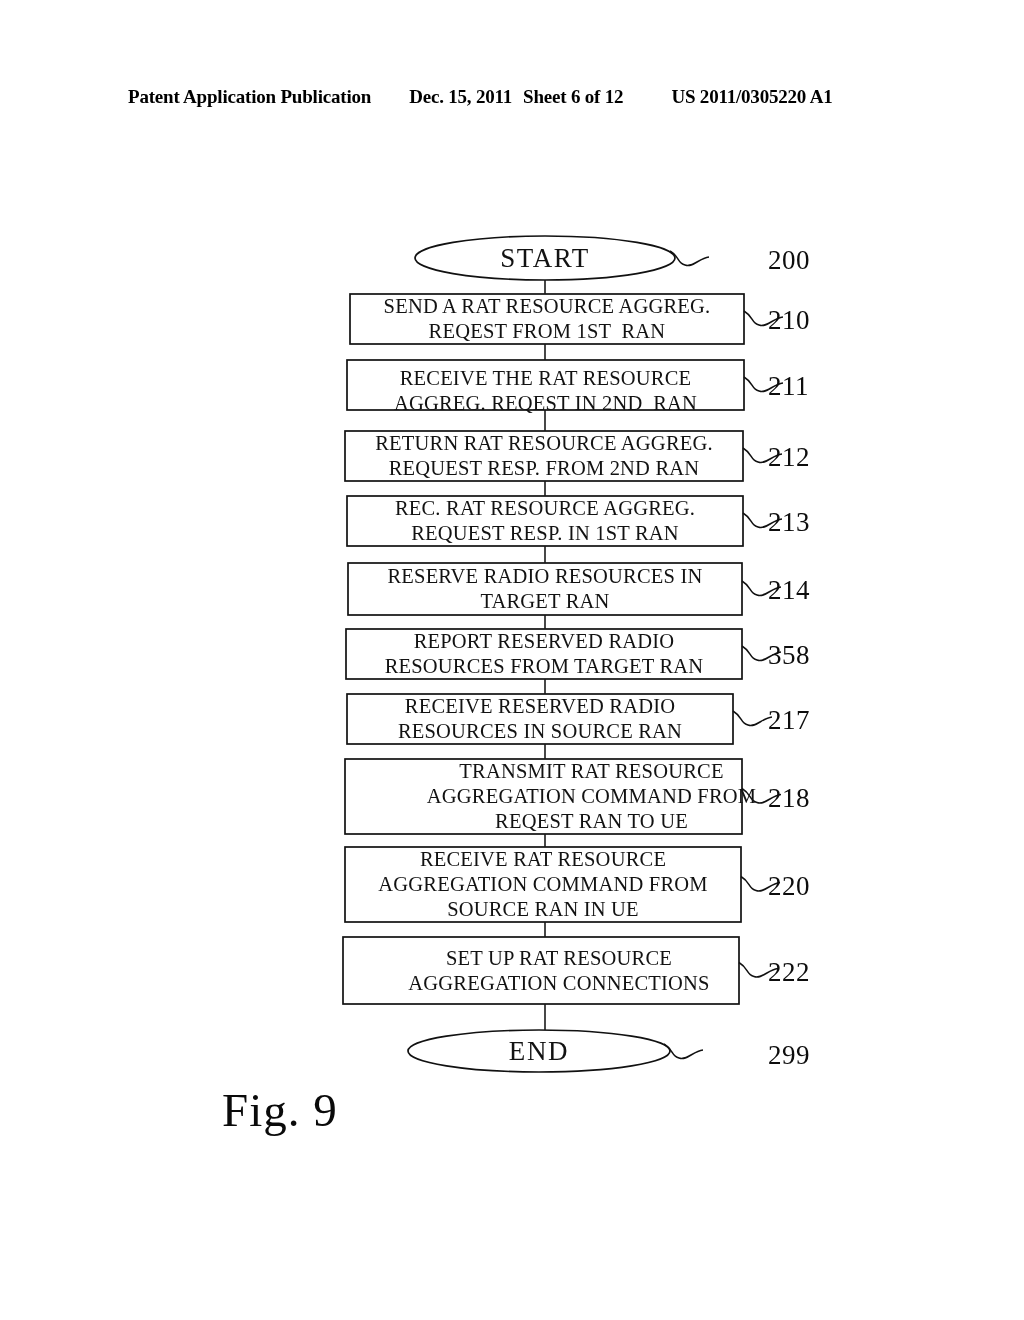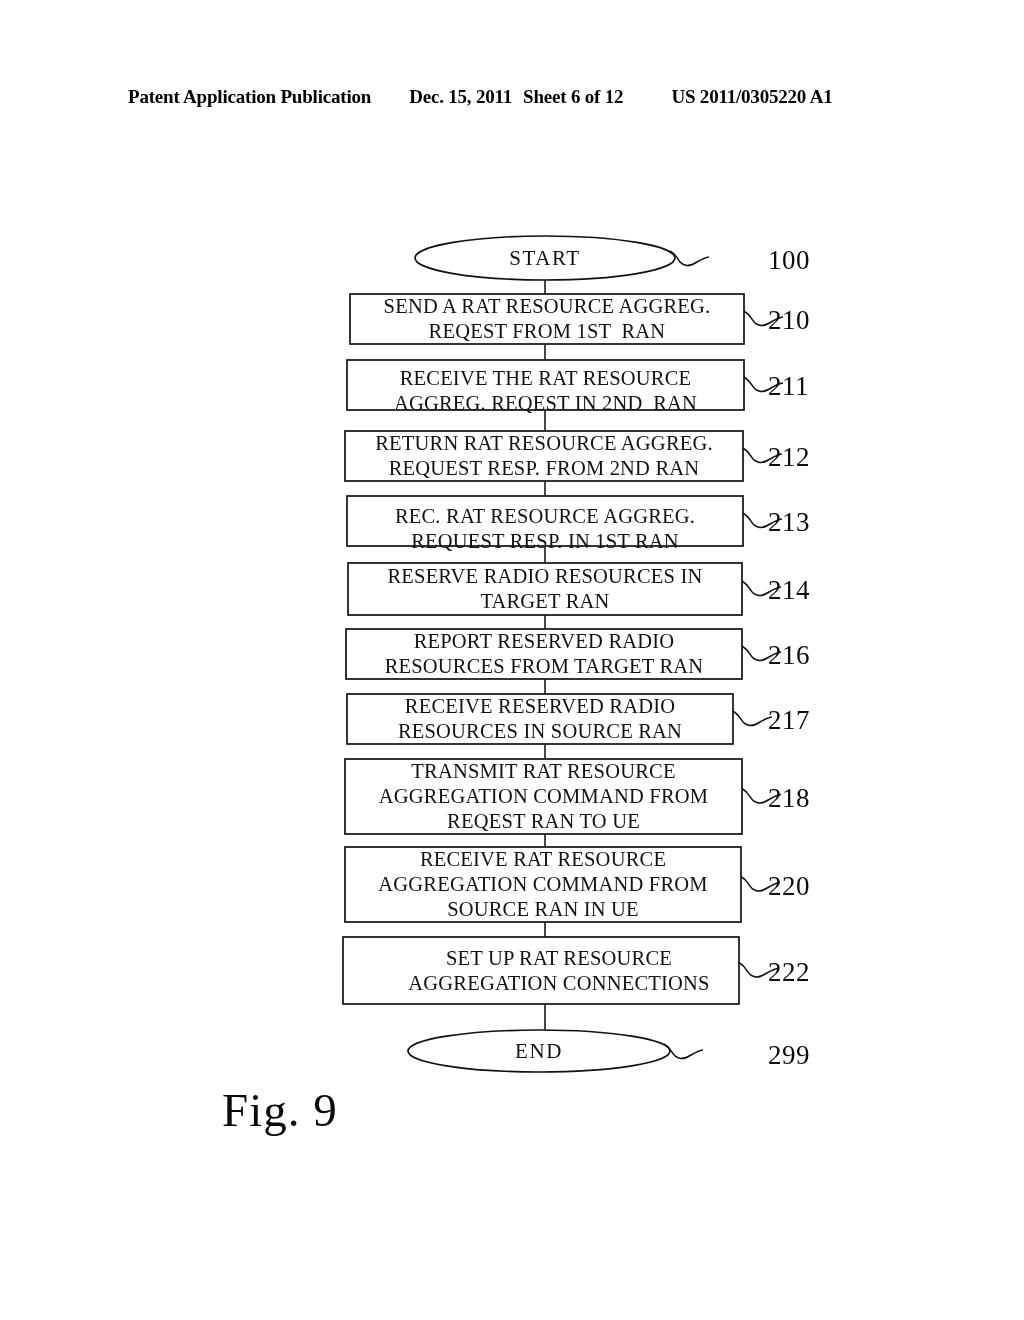--- a/index.html
+++ b/index.html
@@ -58,21 +58,21 @@
     justify-content: center;
     text-align: center;
     font-family: "Liberation Serif", "DejaVu Serif", serif;
     font-size: 20.5px;
     line-height: 25px;
     letter-spacing: 0.2px;
     white-space: pre;
     color: #121212;
   }
   .node-text.terminal {
-    font-size: 21px;
+    font-size: 27px;
     letter-spacing: 1.6px;
   }
 
   
   .ref-num {
     position: absolute;
     font-family: "Liberation Serif", "DejaVu Serif", serif;
     font-size: 27px;
     letter-spacing: 0.5px;
     color: #0d0d0d;
@@ -142,38 +142,38 @@
       <path d="M 739 962.5 C 749 968.5, 746 974.5, 754 976.5 C 762 979.5, 768 969.5, 778 968.5"></path>
       <path d="M 664 1044 C 674 1050, 671 1056, 679 1058 C 687 1061, 693 1051, 703 1050"></path>
     </g>
 </svg>
 
 <div id="node-layer">
     <div class="node-text terminal" style="left: 415px; top: 236px; width: 260px; height: 44px;"><span>START</span></div>
     <div class="node-text" style="left: 350px; top: 294px; width: 394px; height: 50px;"><span>SEND A RAT RESOURCE AGGREG.</span><span>REQEST FROM 1ST  RAN</span></div>
     <div class="node-text" style="left: 347px; top: 360px; width: 397px; height: 62px;"><span>RECEIVE THE RAT RESOURCE</span><span>AGGREG. REQEST IN 2ND  RAN</span></div>
     <div class="node-text" style="left: 345px; top: 431px; width: 398px; height: 50px;"><span>RETURN RAT RESOURCE AGGREG.</span><span>REQUEST RESP. FROM 2ND RAN</span></div>
-    <div class="node-text" style="left: 347px; top: 496px; width: 396px; height: 66px; border-radius: 8px;"><span>REC. RAT RESOURCE AGGREG.</span><span>REQUEST RESP. IN 1ST RAN</span></div>
+    <div class="node-text" style="left: 347px; top: 496px; width: 396px; height: 50px; border-radius: 8px;"><span>REC. RAT RESOURCE AGGREG.</span><span>REQUEST RESP. IN 1ST RAN</span></div>
     <div class="node-text" style="left: 348px; top: 563px; width: 394px; height: 52px;"><span>RESERVE RADIO RESOURCES IN</span><span>TARGET RAN</span></div>
     <div class="node-text" style="left: 346px; top: 629px; width: 396px; height: 50px;"><span>REPORT RESERVED RADIO</span><span>RESOURCES FROM TARGET RAN</span></div>
     <div class="node-text" style="left: 347px; top: 694px; width: 386px; height: 50px;"><span>RECEIVE RESERVED RADIO</span><span>RESOURCES IN SOURCE RAN</span></div>
-    <div class="node-text" style="left: 345px; top: 759px; width: 397px; height: 75px;"><span>TRANSMIT RAT RESOURCE</span><span>AGGREGATION COMMAND FROM</span><span>REQEST RAN TO UE</span></div>
+    <div class="node-text" style="left: 345px; top: 759px; width: 397px; height: 75px; padding-left: 48px;"><span>TRANSMIT RAT RESOURCE</span><span>AGGREGATION COMMAND FROM</span><span>REQEST RAN TO UE</span></div>
     <div class="node-text" style="left: 345px; top: 847px; width: 396px; height: 75px;"><span>RECEIVE RAT RESOURCE</span><span>AGGREGATION COMMAND FROM</span><span>SOURCE RAN IN UE</span></div>
     <div class="node-text" style="left: 343px; top: 937px; width: 396px; height: 67px; padding-left: 18px;"><span>SET UP RAT RESOURCE</span><span>AGGREGATION CONNECTIONS</span></div>
     <div class="node-text terminal" style="left: 408px; top: 1030px; width: 262px; height: 42px;"><span>END</span></div>
   </div>
 
 <div id="ref-layer">
-    <div class="ref-num" style="left: 768px; top: 245px;">100</div>
+    <div class="ref-num" style="left: 768px; top: 245px;">200</div>
     <div class="ref-num" style="left: 768px; top: 305px;">210</div>
     <div class="ref-num" style="left: 768px; top: 371px;">211</div>
     <div class="ref-num" style="left: 768px; top: 442px;">212</div>
     <div class="ref-num" style="left: 768px; top: 507px;">213</div>
     <div class="ref-num" style="left: 768px; top: 575px;">214</div>
-    <div class="ref-num" style="left: 768px; top: 640px;">216</div>
+    <div class="ref-num" style="left: 768px; top: 640px;">358</div>
     <div class="ref-num" style="left: 768px; top: 705px;">217</div>
     <div class="ref-num" style="left: 768px; top: 782.5px;">218</div>
     <div class="ref-num" style="left: 768px; top: 870.5px;">220</div>
     <div class="ref-num" style="left: 768px; top: 956.5px;">222</div>
     <div class="ref-num" style="left: 768px; top: 1040px;">299</div>
   </div>
 
 <div class="fig-caption">Fig. 9</div>
 
 </body></html>

